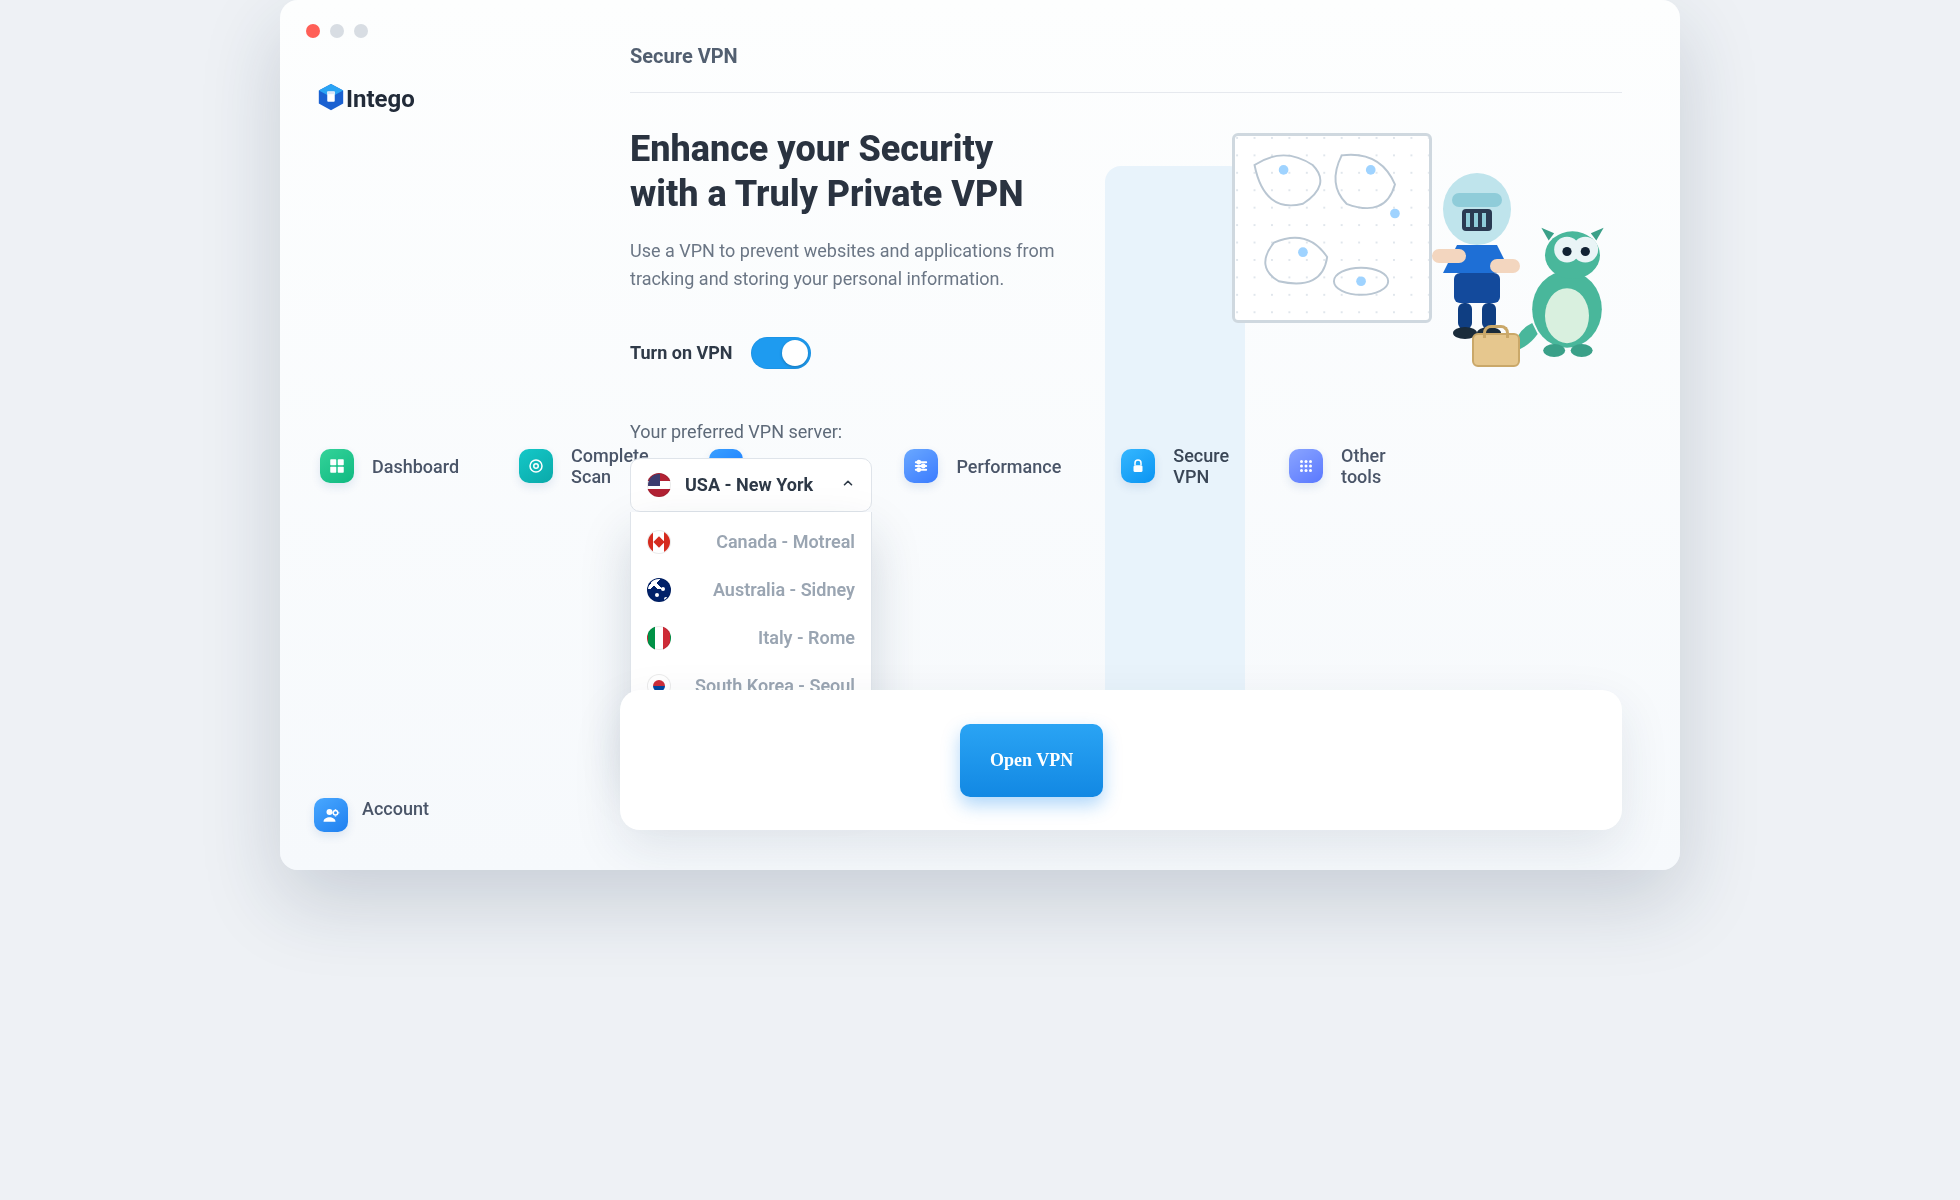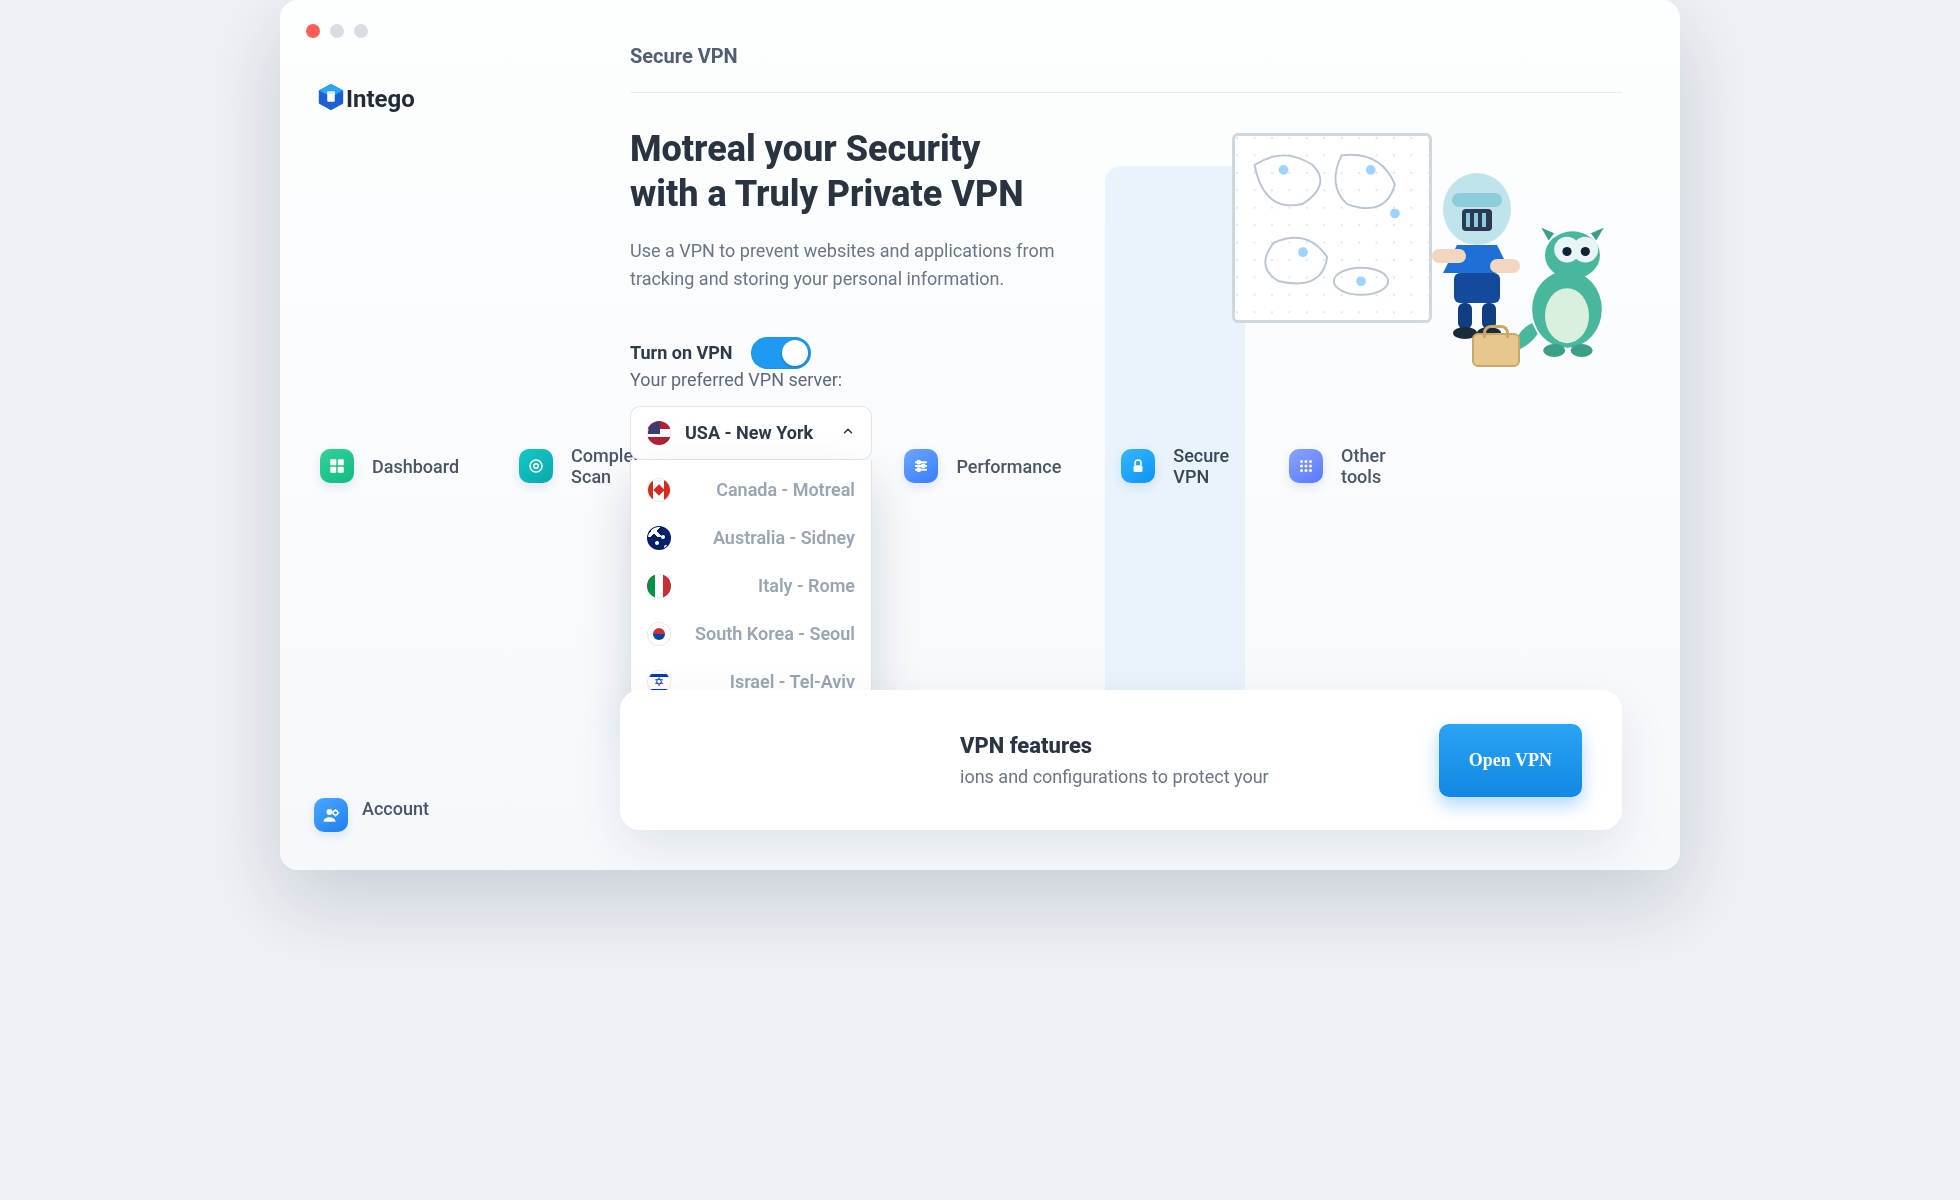--- a/index.html
+++ b/index.html
@@ -47,21 +47,21 @@
   .main{flex:1;padding:44px 58px 40px 40px;position:relative;}
   .page-title{font-size:20px;font-weight:700;color:#525f70;padding-bottom:24px;border-bottom:1px solid var(--divider);}
   .hero{display:flex;align-items:flex-start;gap:40px;padding-top:34px;}
   .hero-text{flex:1;max-width:560px;}
   .hero-text h1{margin:0;font-size:36px;line-height:1.25;font-weight:800;color:#2a3340;}
   .hero-text p{margin:20px 0 0 0;font-size:18px;line-height:1.55;color:#6b7685;max-width:440px;}
   .toggle-row{display:flex;align-items:center;gap:18px;margin-top:44px;}
   .toggle-label{font-size:18px;font-weight:700;color:#2f3a48;}
   .toggle{position:relative;width:60px;height:32px;border-radius:999px;background:var(--accent);cursor:pointer;box-shadow:inset 0 0 0 1px rgba(0,0,0,.04);}
   .toggle .knob{position:absolute;top:3px;right:3px;width:26px;height:26px;border-radius:50%;background:#fff;box-shadow:0 1px 3px rgba(0,0,0,.25);}
-  .server-label{font-size:18px;color:#5e6a79;}
+  .server-label{margin-top:52px;font-size:18px;color:#5e6a79;}
   
   .dropdown{position:relative;margin-top:16px;width:242px;}
   .dd-header{height:54px;border:1px solid #dfe4ea;border-radius:10px;background:#fff;display:flex;align-items:center;gap:14px;padding:0 16px;cursor:pointer;}
   .dd-header .flag{width:24px;height:24px;border-radius:50%;flex:0 0 auto;}
   .dd-header .sel{font-size:18px;font-weight:700;color:#2e3947;flex:1;}
   .dd-header .chev{color:#2e3947;}
   .dd-list{position:absolute;left:0;top:54px;width:100%;background:#fff;border:1px solid #dfe4ea;border-top:none;border-radius:0 0 10px 10px;box-shadow:0 24px 50px rgba(30,50,80,.18);padding:6px 0;}
   .dd-item{display:flex;align-items:center;gap:14px;padding:12px 16px;cursor:pointer;justify-content:space-between;}
   .dd-item .flag{width:24px;height:24px;border-radius:50%;flex:0 0 auto;}
   .dd-item .opt{font-size:18px;font-weight:600;color:#9aa5b2;}
@@ -209,21 +209,21 @@
       <span class="label">Account</span>
     </div>
   </aside>
 
   <main class="main">
     <div class="page-title">Secure VPN</div>
 
     <div class="hero">
       <div class="hero-text">
         <h1>
-          <span>Motreal your Security</span><br>
+          <span>Enhance your Security</span><br>
           <span>with a Truly Private VPN</span>
         </h1>
         <p>Use a VPN to prevent websites and applications from tracking and storing your personal information.</p>
 
         <div class="toggle-row">
           <span class="toggle-label">Turn on VPN</span>
           <div class="toggle">
             <div class="knob"></div>
           </div>
         </div>
@@ -318,21 +318,17 @@
             <ellipse cx="46" cy="150" rx="12" ry="7" fill="#3aa088"></ellipse>
               <ellipse cx="76" cy="150" rx="12" ry="7" fill="#3aa088"></ellipse>
           </svg>
         </div>
         <div class="suitcase"></div>
       </div>
     </div>
 
     <div class="card">
       <div style="width:270px;flex:0 0 auto"></div>
-      <div class="card-text">
-        <div class="card-title">VPN features</div>
-        <div class="card-sub">ions and configurations to protect your</div>
-      </div>
       <button class="card-btn">Open VPN</button>
     </div>
 
   </main>
 </div>
 
 </body></html>

